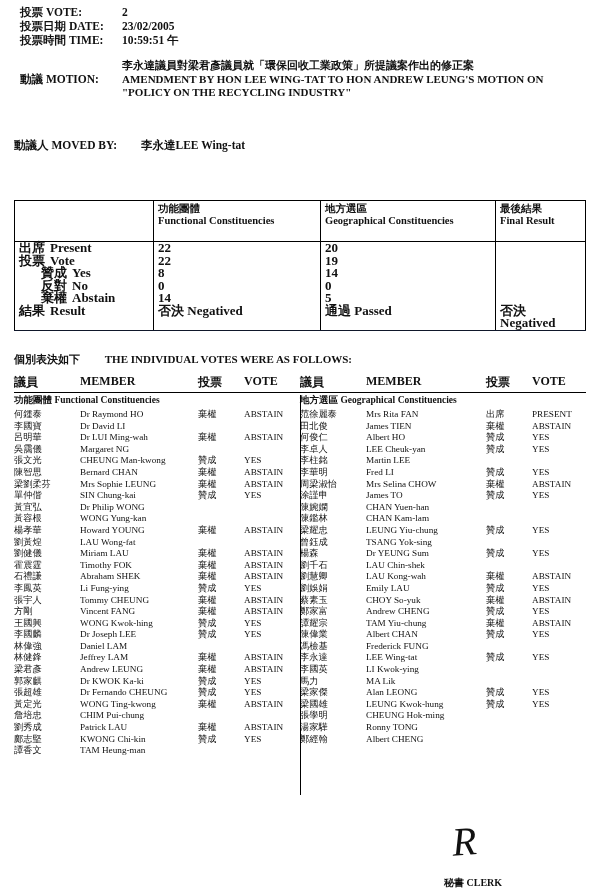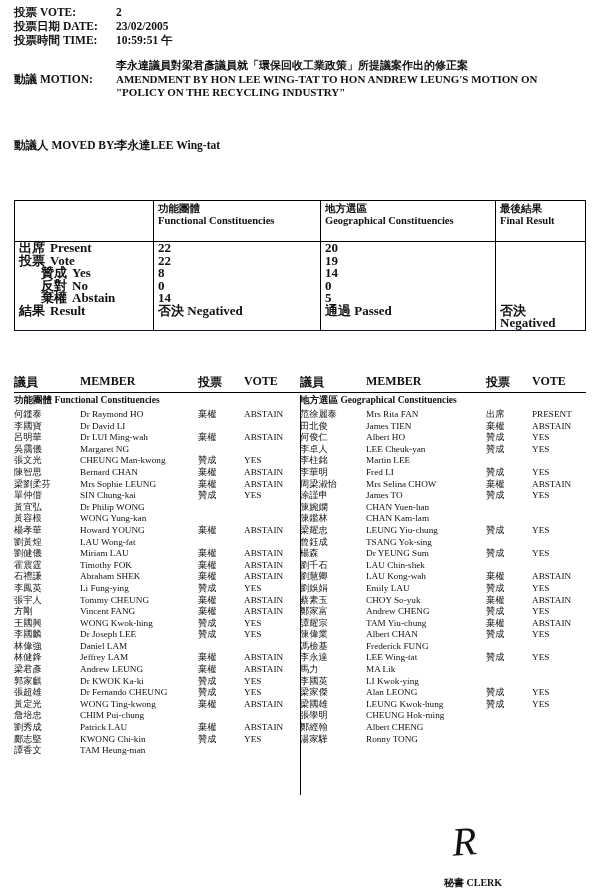--- a/index.html
+++ b/index.html
@@ -18,21 +18,21 @@
   .page {
     position: absolute;
     left: 0; top: 0;
     width: 600px; height: 893px;
     padding: 0;
   }
 
   
   .meta {
     position: absolute;
-    left: 14px;
+    left: 20px;
     top: 6px;
     width: 570px;
   }
   .meta-row {
     display: flex;
     align-items: flex-start;
     margin-bottom: 1px;
   }
   .meta-label {
     width: 102px;
@@ -64,20 +64,21 @@
     font-weight: bold;
     max-width: 450px;
   }
   .motion-text div { white-space: nowrap; }
 
   .moved {
     position: absolute;
     left: 14px;
     top: 138px;
     display: flex;
+    gap: 25px;
   }
   .moved-label {
     width: 102px;
     font-size: 11.5px;
     font-weight: bold;
     white-space: nowrap;
   }
   .moved-value {
     font-size: 11.5px;
     font-weight: bold;
@@ -303,20 +304,24 @@
         </tr>
         <tr class="last-body">
           <td class="cell"><span class="lbl-cn">結果</span><span class="lbl-en">Result</span></td>
           <td class="cell">否決 Negatived</td>
           <td class="cell">通過 Passed</td>
           <td class="cell">否決 Negatived</td>
         </tr>
       </tbody>
   </table>
 
+  <div class="ind-head">
+    <span class="cn">個別表決如下</span>
+    <span class="en">THE INDIVIDUAL VOTES WERE AS FOLLOWS:</span>
+  </div>
 
   <div class="votes">
     <div class="col-head">
       <div class="c1">議員</div>
       <div class="c2">MEMBER</div>
       <div class="c3">投票</div>
       <div class="c4">VOTE</div>
       <div class="c5">議員</div>
       <div class="c6">MEMBER</div>
       <div class="c7">投票</div>
@@ -645,58 +650,58 @@
             <div class="n3"></div>
             <div class="n4"></div>
           </div>
           <div class="vrow">
             <div class="n1">李永達</div>
             <div class="n2">LEE Wing-tat</div>
             <div class="n3">贊成</div>
             <div class="n4">YES</div>
           </div>
           <div class="vrow">
+            <div class="n1">李國英</div>
+            <div class="n2">LI Kwok-ying</div>
+            <div class="n3"></div>
+            <div class="n4"></div>
+          </div>
+          <div class="vrow">
             <div class="n1">馬力</div>
             <div class="n2">MA Lik</div>
             <div class="n3"></div>
             <div class="n4"></div>
           </div>
           <div class="vrow">
-            <div class="n1">李國英</div>
-            <div class="n2">LI Kwok-ying</div>
-            <div class="n3"></div>
-            <div class="n4"></div>
-          </div>
-          <div class="vrow">
             <div class="n1">梁家傑</div>
             <div class="n2">Alan LEONG</div>
             <div class="n3">贊成</div>
             <div class="n4">YES</div>
           </div>
           <div class="vrow">
             <div class="n1">梁國雄</div>
             <div class="n2">LEUNG Kwok-hung</div>
             <div class="n3">贊成</div>
             <div class="n4">YES</div>
           </div>
           <div class="vrow">
             <div class="n1">張學明</div>
             <div class="n2">CHEUNG Hok-ming</div>
             <div class="n3"></div>
             <div class="n4"></div>
           </div>
           <div class="vrow">
+            <div class="n1">湯家驊</div>
+            <div class="n2">Ronny TONG</div>
+            <div class="n3"></div>
+            <div class="n4"></div>
+          </div>
+          <div class="vrow">
             <div class="n1">鄭經翰</div>
             <div class="n2">Albert CHENG</div>
-            <div class="n3"></div>
-            <div class="n4"></div>
-          </div>
-          <div class="vrow">
-            <div class="n1">湯家驊</div>
-            <div class="n2">Ronny TONG</div>
             <div class="n3"></div>
             <div class="n4"></div>
           </div>
         </div>
     </div>
   </div>
 
   <div class="signature">R</div>
   <div class="clerk">
     <span>秘書 CLERK</span><span class="line"></span>

